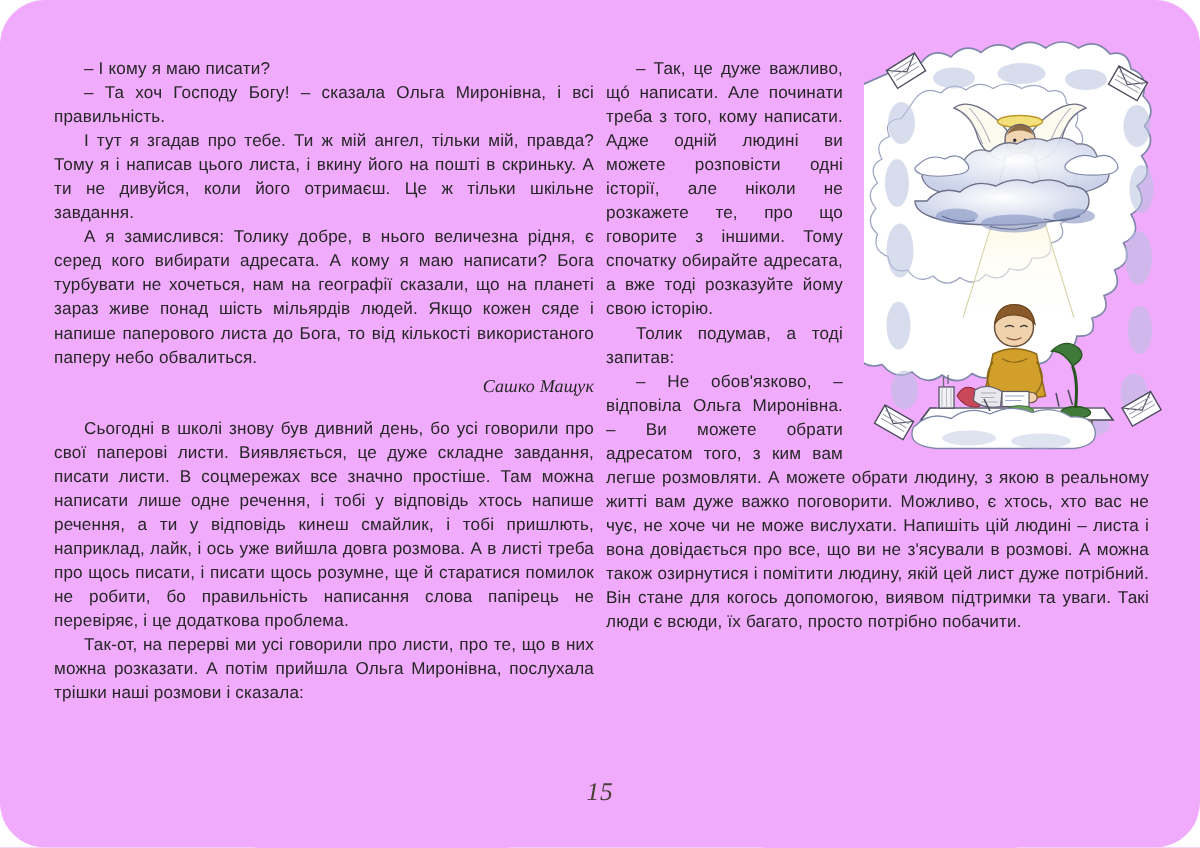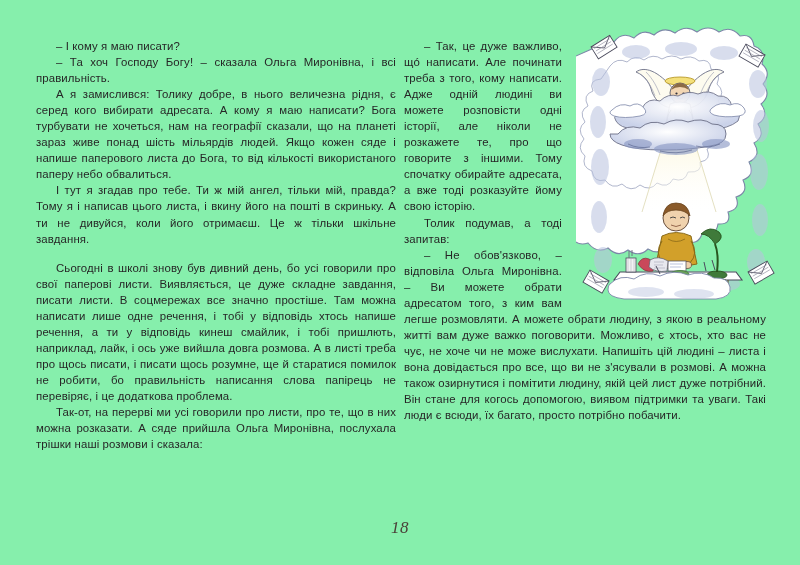--- a/index.html
+++ b/index.html
@@ -12,21 +12,22 @@
     background: #ffffff;
     font-family: "Liberation Sans", sans-serif;
     color: #2b2b2b;
     overflow: hidden;
     position: relative;
   }
 
   .page {
     position: absolute;
     inset: 0;
-    background: #86efac;
+    background: #f0abfc;
+    border-radius: 30px;
   }
 
   
   .col {
     position: absolute;
     font-size: 11.4px;
     line-height: 16.05px;
     text-align: justify;
     color: #262626;
     letter-spacing: 0.01em;
@@ -97,25 +98,26 @@
   }
 </style>
 </head>
 <body>
 
 <div class="page">
 
   <div class="col col-left">
     <p>– І кому я маю писати?</p>
     <p>– Та хоч Господу Богу! – сказала Ольга Миронівна, і всі правильність.</p>
+    <p>І тут я згадав про тебе. Ти ж мій ангел, тільки мій, правда? Тому я і написав цього листа, і вкину його на пошті в скриньку. А ти не дивуйся, коли його отримаєш. Це ж тільки шкільне завдання.</p>
     <p>А я замислився: Толику добре, в нього величезна рідня, є серед кого вибирати адресата. А кому я маю написати? Бога турбувати не хочеться, нам на географії сказали, що на планеті зараз живе понад шість мільярдів людей. Якщо кожен сяде і напише паперового листа до Бога, то від кількості використаного паперу небо обвалиться.</p>
-    <p>І тут я згадав про тебе. Ти ж мій ангел, тільки мій, правда? Тому я і написав цього листа, і вкину його на пошті в скриньку. А ти не дивуйся, коли його отримаєш. Це ж тільки шкільне завдання.</p>
+    <p class="sign">Сашко Мащук</p>
     <div class="gap"></div>
     <p>Сьогодні в школі знову був дивний день, бо усі говорили про свої паперові листи. Виявляється, це дуже складне завдання, писати листи. В соцмережах все значно простіше. Там можна написати лише одне речення, і тобі у відповідь хтось напише речення, а ти у відповідь кинеш смайлик, і тобі пришлють, наприклад, лайк, і ось уже вийшла довга розмова. А в листі треба про щось писати, і писати щось розумне, ще й старатися помилок не робити, бо правильність написання слова папірець не перевіряє, і це додаткова проблема.</p>
-    <p>Так-от, на перерві ми усі говорили про листи, про те, що в них можна розказати. А сяде прийшла Ольга Миронівна, послухала трішки наші розмови і сказала:</p>
+    <p>Так-от, на перерві ми усі говорили про листи, про те, що в них можна розказати. А потім прийшла Ольга Миронівна, послухала трішки наші розмови і сказала:</p>
   </div>
 
   <div class="col col-right">
     <div class="illo-float"></div>
     <p>– Так, це дуже важливо, щó написати. Але починати треба з того, кому написати. Адже одній людині ви можете розповісти одні історії, але ніколи не розкажете те, про що говорите з іншими. Тому спочатку обирайте адресата, а вже тоді розказуйте йому свою історію.</p>
     <p>Толик подумав, а тоді запитав:</p>
     <p>– Не обов'язково, – відповіла Ольга Миронівна. – Ви можете обрати адресатом того, з ким вам легше розмовляти. А можете обрати людину, з якою в реальному житті вам дуже важко поговорити. Можливо, є хтось, хто вас не чує, не хоче чи не може вислухати. Напишіть цій людині – листа і вона довідається про все, що ви не з'ясували в розмові. А можна також озирнутися і помітити людину, якій цей лист дуже потрібний. Він стане для когось допомогою, виявом підтримки та уваги. Такі люди є всюди, їх багато, просто потрібно побачити.</p>
   </div>
 
   <div class="illustration">
@@ -302,15 +304,15 @@
         <path d="M34,262 q10,-10 24,-5 q12,-9 26,-3 q14,-7 28,-1 q14,-5 26,3
                  q14,-1 16,9 q2,10 -14,12 l-92,0 q-16,-2 -16,-9 q0,-5 2,-6Z" fill="#ffffff" stroke="#7c86a8" stroke-width="0.9"></path>
         <g fill="#b9c3e0" opacity="0.45">
           <ellipse cx="70" cy="270" rx="18" ry="5"></ellipse>
           <ellipse cx="118" cy="272" rx="20" ry="5"></ellipse>
         </g>
       </g>
     </svg>
   </div>
 
-  <div class="folio">18</div>
+  <div class="folio">15</div>
 
 </div>
 
 </body></html>

